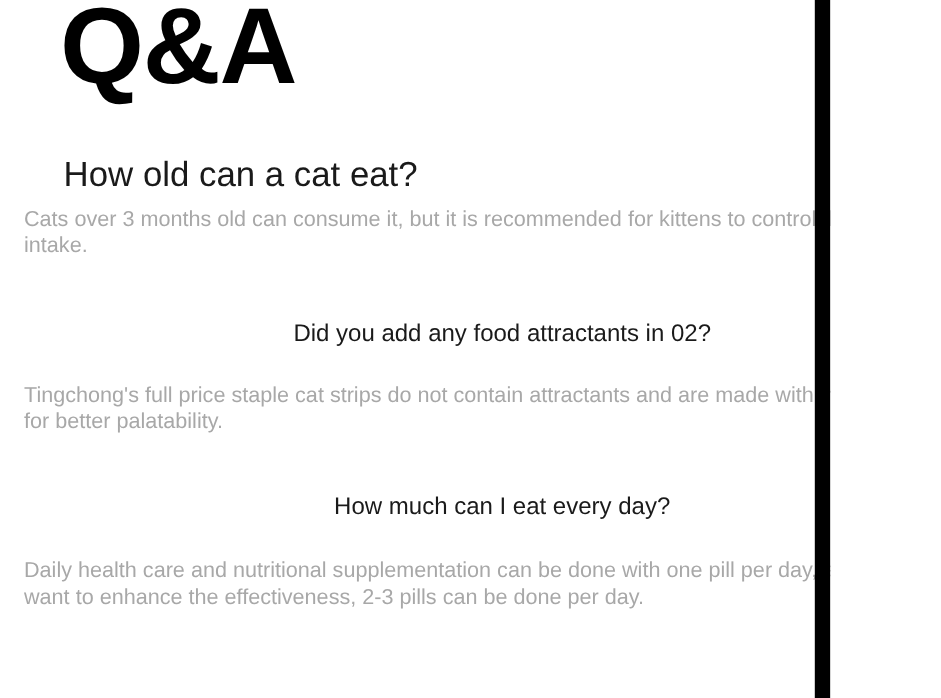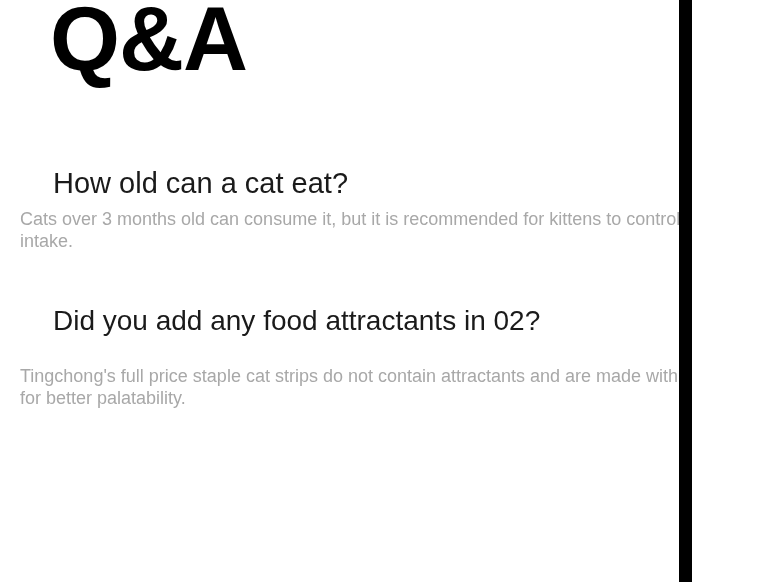--- a/index.html
+++ b/index.html
@@ -50,27 +50,27 @@
     position: absolute;
     left: 0;
     width: 784px;
   }
   .qa-question {
     margin-left: 53px;
     color: #1a1a1a;
     font-weight: 400;
     white-space: nowrap;
     line-height: 1.25;
-    margin-top: 37px;
   }
   .qa-question.lead {
     font-size: 29px;
   }
   .qa-question.sub {
-    font-size: 28px;
+    font-size: 20px;
+    text-align: center;
   }
   .qa-answer {
     margin-left: 20px;
     width: 770px;
     color: #a8a8a8;
     font-size: 18px;
     line-height: 1.22;
     font-weight: 400;
   }
   .block-1 { top: 128px; }
@@ -92,18 +92,22 @@
     <div class="qa-block block-1">
       <div class="qa-question lead">How old can a cat eat?</div>
       <div class="qa-answer">Cats over 3 months old can consume it, but it is recommended for kittens to control their daily intake.</div>
     </div>
 
     <div class="qa-block block-2">
       <div class="qa-question sub">Did you add any food attractants in 02?</div>
       <div class="qa-answer">Tingchong's full price staple cat strips do not contain attractants and are made with fresh meat for better palatability.</div>
     </div>
 
+    <div class="qa-block block-3">
+      <div class="qa-question sub">How much can I eat every day?</div>
+      <div class="qa-answer">Daily health care and nutritional supplementation can be done with one pill per day, and if you want to enhance the effectiveness, 2-3 pills can be done per day.</div>
+    </div>
 
   </div>
 
   <div class="edge-bar"></div>
 
 </div>
 
 </body></html>

